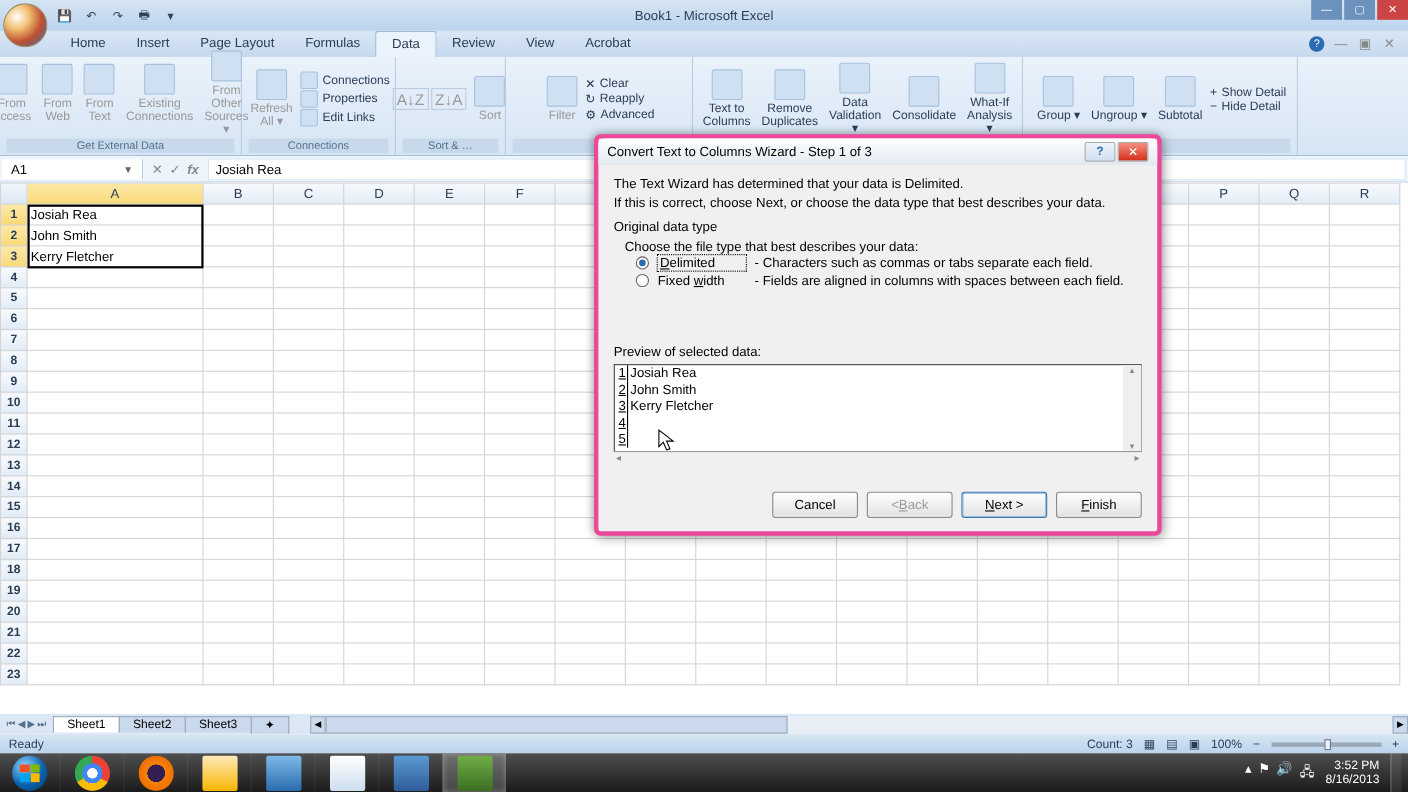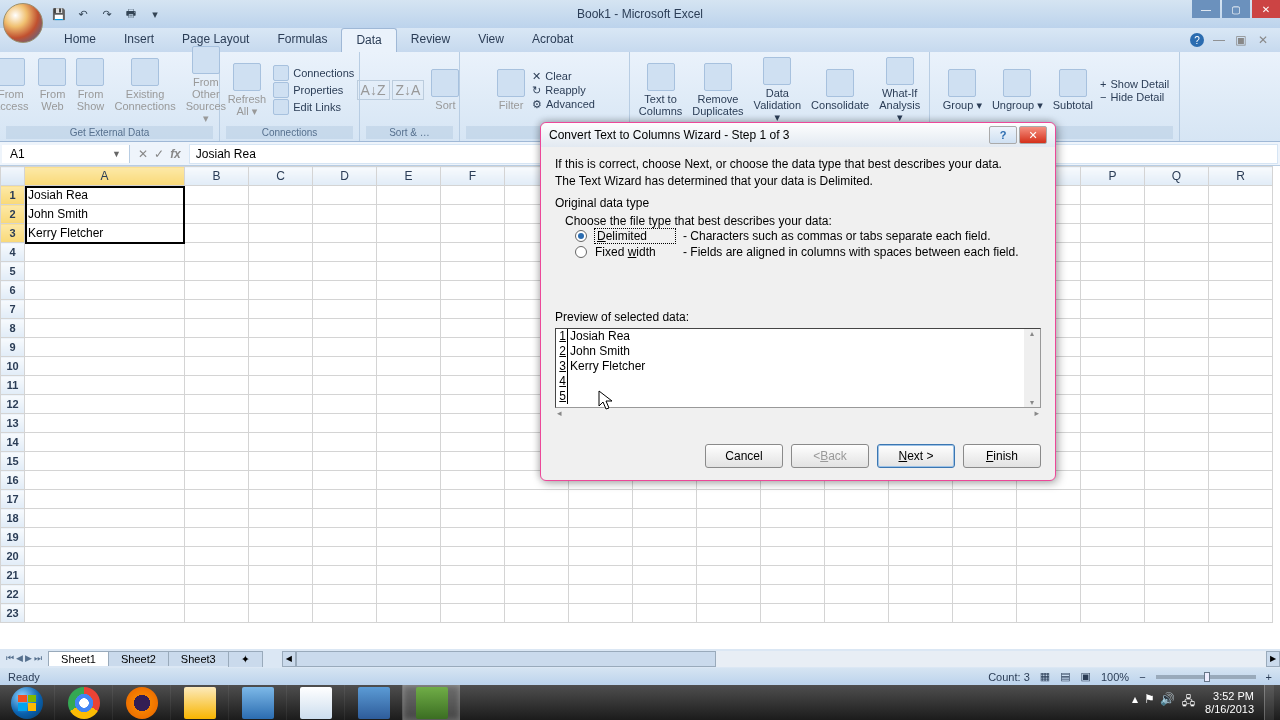--- a/index.html
+++ b/index.html
@@ -71,21 +71,21 @@
 .hscroll .thumb { position:absolute; left:14px; width:420px; height:100%; background:#cadaec; border:1px solid #9ab; }
 .hscroll .arr { position:absolute; width:14px; height:100%; background:#cadaec; border:1px solid #9ab; display:flex; align-items:center; justify-content:center; font-size:8px; }
 
 
 .statusbar { position:absolute; bottom:0; left:0; right:0; height:17px; background:linear-gradient(#d5e4f2,#bcd3ec); display:flex; align-items:center; font-size:11px; color:#2b3d56; padding:0 8px; }
 .statusbar .right { margin-left:auto; display:flex; gap:10px; align-items:center; }
 .zoom-slider { width:100px; height:4px; background:#9ab; position:relative; }
 .zoom-slider .thumb { position:absolute; left:48px; top:-3px; width:6px; height:10px; background:#eef; border:1px solid #678; }
 
 
-.dialog { position:absolute; left:540px; top:122px; width:516px; background:#f0f0f0; border:1px solid #ec4899; box-shadow:2px 2px 10px rgba(0,0,0,.35), -2px -2px 6px rgba(0,0,0,.15); font-size:12px; color:#000; border-radius:6px; }
+.dialog { position:absolute; left:540px; top:122px; width:516px; background:#f0f0f0; border:4px solid #ec4899; box-shadow:2px 2px 10px rgba(0,0,0,.35), -2px -2px 6px rgba(0,0,0,.15); font-size:12px; color:#000; border-radius:6px; }
 .dlg-title { height:24px; background:linear-gradient(#fdfefe,#e2e9f1); display:flex; align-items:center; padding:0 8px; border-radius:6px 6px 0 0; }
 .dlg-tbtns { margin-left:auto; display:flex; gap:2px; }
 .dlg-tbtn { width:28px; height:18px; border:1px solid #aaa; border-radius:2px; display:flex; align-items:center; justify-content:center; font-size:11px; }
 .dlg-help { background:linear-gradient(#eef4fb,#cfe0f2); color:#2b6cb0; font-weight:bold; }
 .dlg-close { background:linear-gradient(#f59080,#d4301a); color:#fff; }
 .dlg-body { padding:10px 14px; }
 .dlg-body p { margin-bottom:3px; }
 .fieldset { margin-top:8px; }
 .fieldset-label { margin-bottom:4px; }
 .radio-row { display:flex; align-items:center; gap:8px; padding:1px 0 1px 20px; }
@@ -171,21 +171,21 @@
         <div class="rbtn disabled">
             <div class="ricon"></div>
             <span>From Access</span>
           </div>
         <div class="rbtn disabled">
             <div class="ricon"></div>
             <span>From Web</span>
           </div>
         <div class="rbtn disabled">
             <div class="ricon"></div>
-            <span>From Show</span>
+            <span>From Text</span>
           </div>
         <div class="rbtn disabled">
             <div class="ricon"></div>
             <span>Existing Connections</span>
           </div>
         <div class="rbtn disabled">
             <div class="ricon"></div>
             <span>From Other Sources ▾</span>
           </div>
       </div>
@@ -867,22 +867,22 @@
 
   <div class="dialog">
     <div class="dlg-title">
       <span>Convert Text to Columns Wizard - Step 1 of 3</span>
       <div class="dlg-tbtns">
         <div class="dlg-tbtn dlg-help">?</div>
         <div class="dlg-tbtn dlg-close">✕</div>
       </div>
     </div>
     <div class="dlg-body">
+      <p>The Text Wizard has determined that your data is Delimited.</p>
       <p>If this is correct, choose Next, or choose the data type that best describes your data.</p>
-      <p>The Text Wizard has determined that your data is Delimited.</p>
       <div class="fieldset">
         <div class="fieldset-label">Original data type</div>
         <div style="padding-left:10px">Choose the file type that best describes your data:</div>
         <div class="radio-row">
           <div class="radio checked"></div>
           <span class="radio-label boxed"><u>D</u><span>elimited</span></span>
           <span class="radio-desc">- Characters such as commas or tabs separate each field.</span>
         </div>
         <div class="radio-row">
           <div class="radio"></div>

